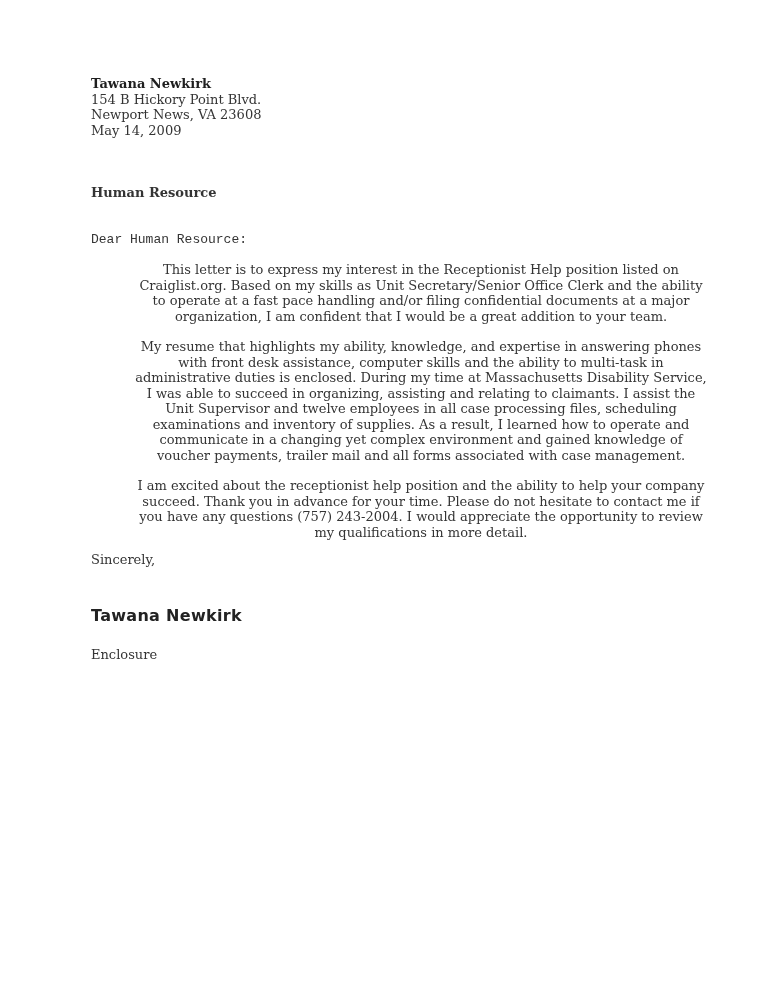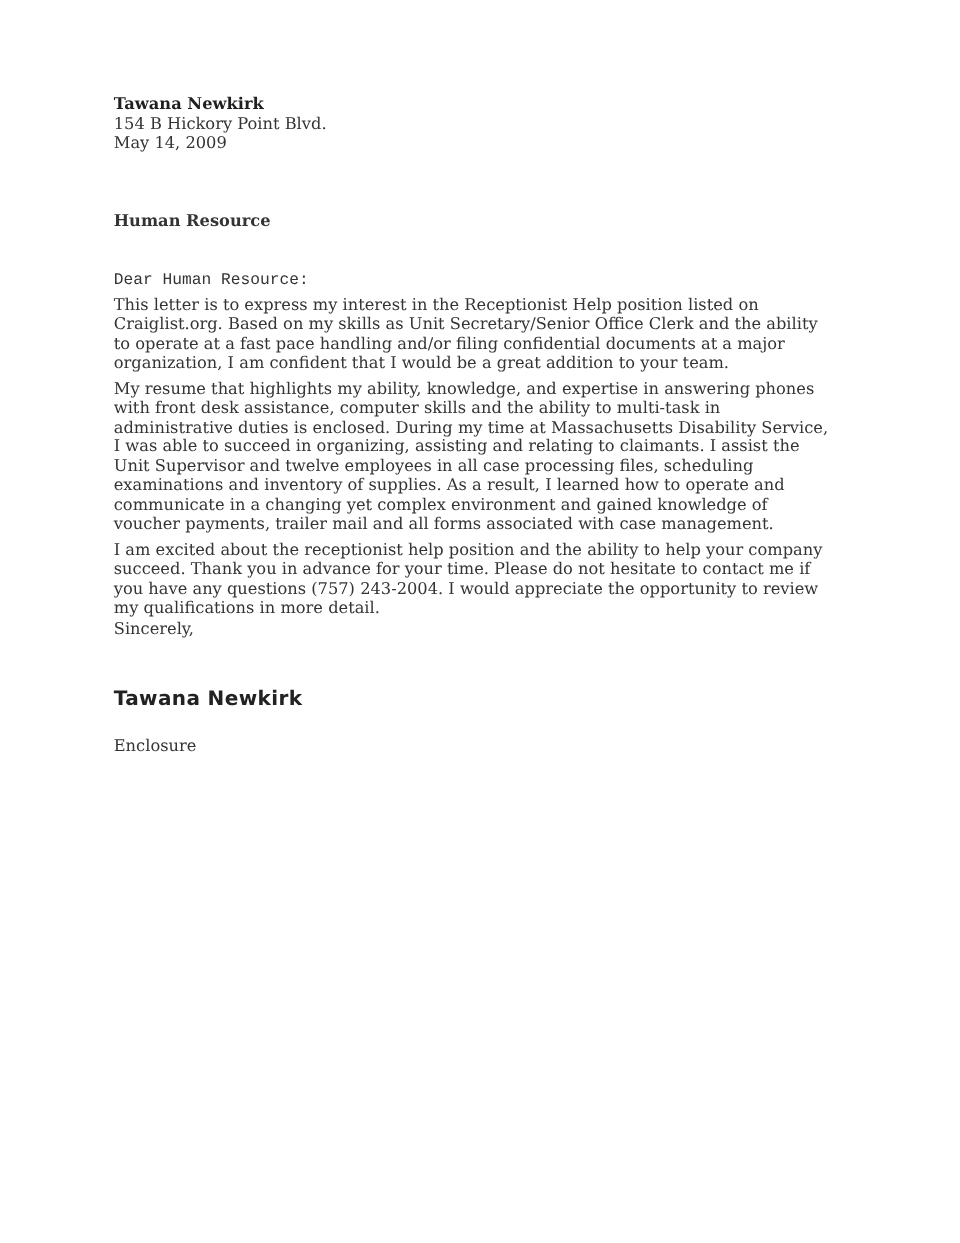--- a/index.html
+++ b/index.html
@@ -33,25 +33,26 @@
   }
   .recipient {
     margin-top: 47px;
     font-weight: bold;
   }
   .salutation {
     margin-top: 31px;
     font-family: Liberation Mono, monospace;
   }
   .paragraph {
-    margin-top: 5px;
+    margin-top: 15px;
     white-space: pre-line;
+    text-align: center;
   }
   .closing {
-    margin-top: 1px;
+    margin-top: 12px;
   }
   .signature {
     margin-top: 38px;
     font-family: "DejaVu Sans", "Liberation Sans", sans-serif;
     font-weight: bold;
     font-size: 16px;
     line-height: 19px;
     letter-spacing: 0.3px;
     color: #222222;
   }
@@ -61,20 +62,21 @@
 </style>
 </head>
 <body>
 
 <div class="page">
   <div class="letter">
 
     <div class="sender">
       <div class="sender-name">Tawana Newkirk</div>
       <div>154 B Hickory Point Blvd.</div>
+      <div>Newport News, VA 23608</div>
       <div>May 14, 2009</div>
     </div>
 
     <div class="recipient">
       <div>Human Resource</div>
     </div>
 
     <div class="salutation">Dear Human Resource:</div>
 
     <div class="paragraph">This letter is to express my interest in the Receptionist Help position listed on

